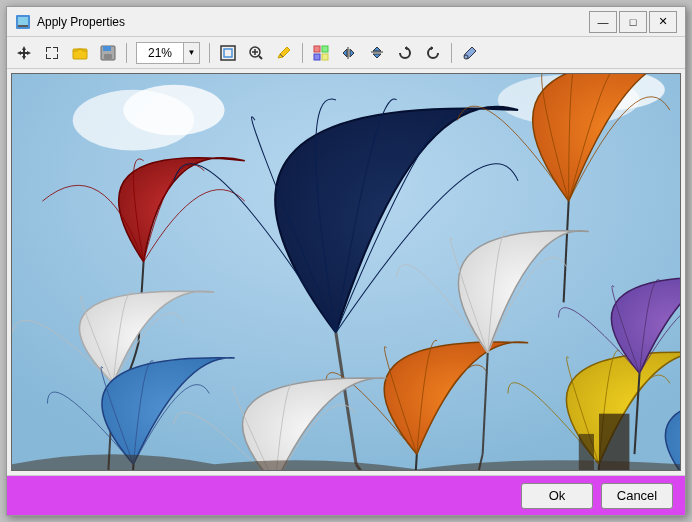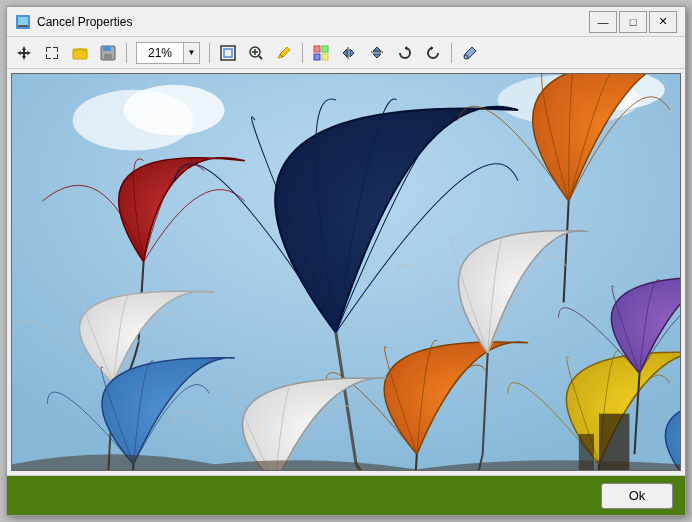--- a/index.html
+++ b/index.html
@@ -135,21 +135,21 @@
     }
 
     
     .footer {
       height: 40px;
       display: flex;
       align-items: center;
       justify-content: flex-end;
       padding: 0 12px;
       gap: 8px;
-      background: #4d7c0f;
+      background: #d946ef;
       border-top: 1px solid #ccc;
       flex-shrink: 0;
     }
     .footer-btn {
       min-width: 72px;
       height: 26px;
       background: #f0f0f0;
       border: 1px solid #888;
       border-radius: 3px;
       cursor: pointer;
@@ -170,21 +170,21 @@
 <div class="window">
 
   <div class="title-bar">
     <div class="title-bar-icon">
       <svg width="16" height="16" viewBox="0 0 16 16">
         <rect x="1" y="1" width="14" height="14" rx="1" fill="#4a90d9"></rect>
         <rect x="3" y="3" width="10" height="8" fill="#87ceeb"></rect>
         <rect x="3" y="11" width="10" height="2" fill="#5a5a5a"></rect>
       </svg>
     </div>
-    <span class="title-bar-title">Cancel Properties</span>
+    <span class="title-bar-title">Apply Properties</span>
     <div class="title-bar-controls">
       <button class="title-btn">—</button>
       <button class="title-btn">□</button>
       <button class="title-btn close">✕</button>
     </div>
   </div>
 
   <div class="toolbar">
     <button class="tool-btn">
       <svg width="16" height="16" viewBox="0 0 16 16">
@@ -451,15 +451,16 @@
       </g>
 
       <rect x="580" y="350" width="30" height="70" fill="#2a1a0a" opacity="0.7"></rect>
       <rect x="560" y="370" width="15" height="50" fill="#2a1a0a" opacity="0.6"></rect>
       <path d="M0 400 Q100 380 200 400 Q300 390 400 405 Q500 390 660 400 L660 420 L0 420 Z" fill="#3a2a1a" opacity="0.5"></path>
     </svg>
   </div>
 
   <div class="footer">
     <button class="footer-btn ok">Ok</button>
+    <button class="footer-btn">Cancel</button>
   </div>
 
 </div>
 
 </body></html>

